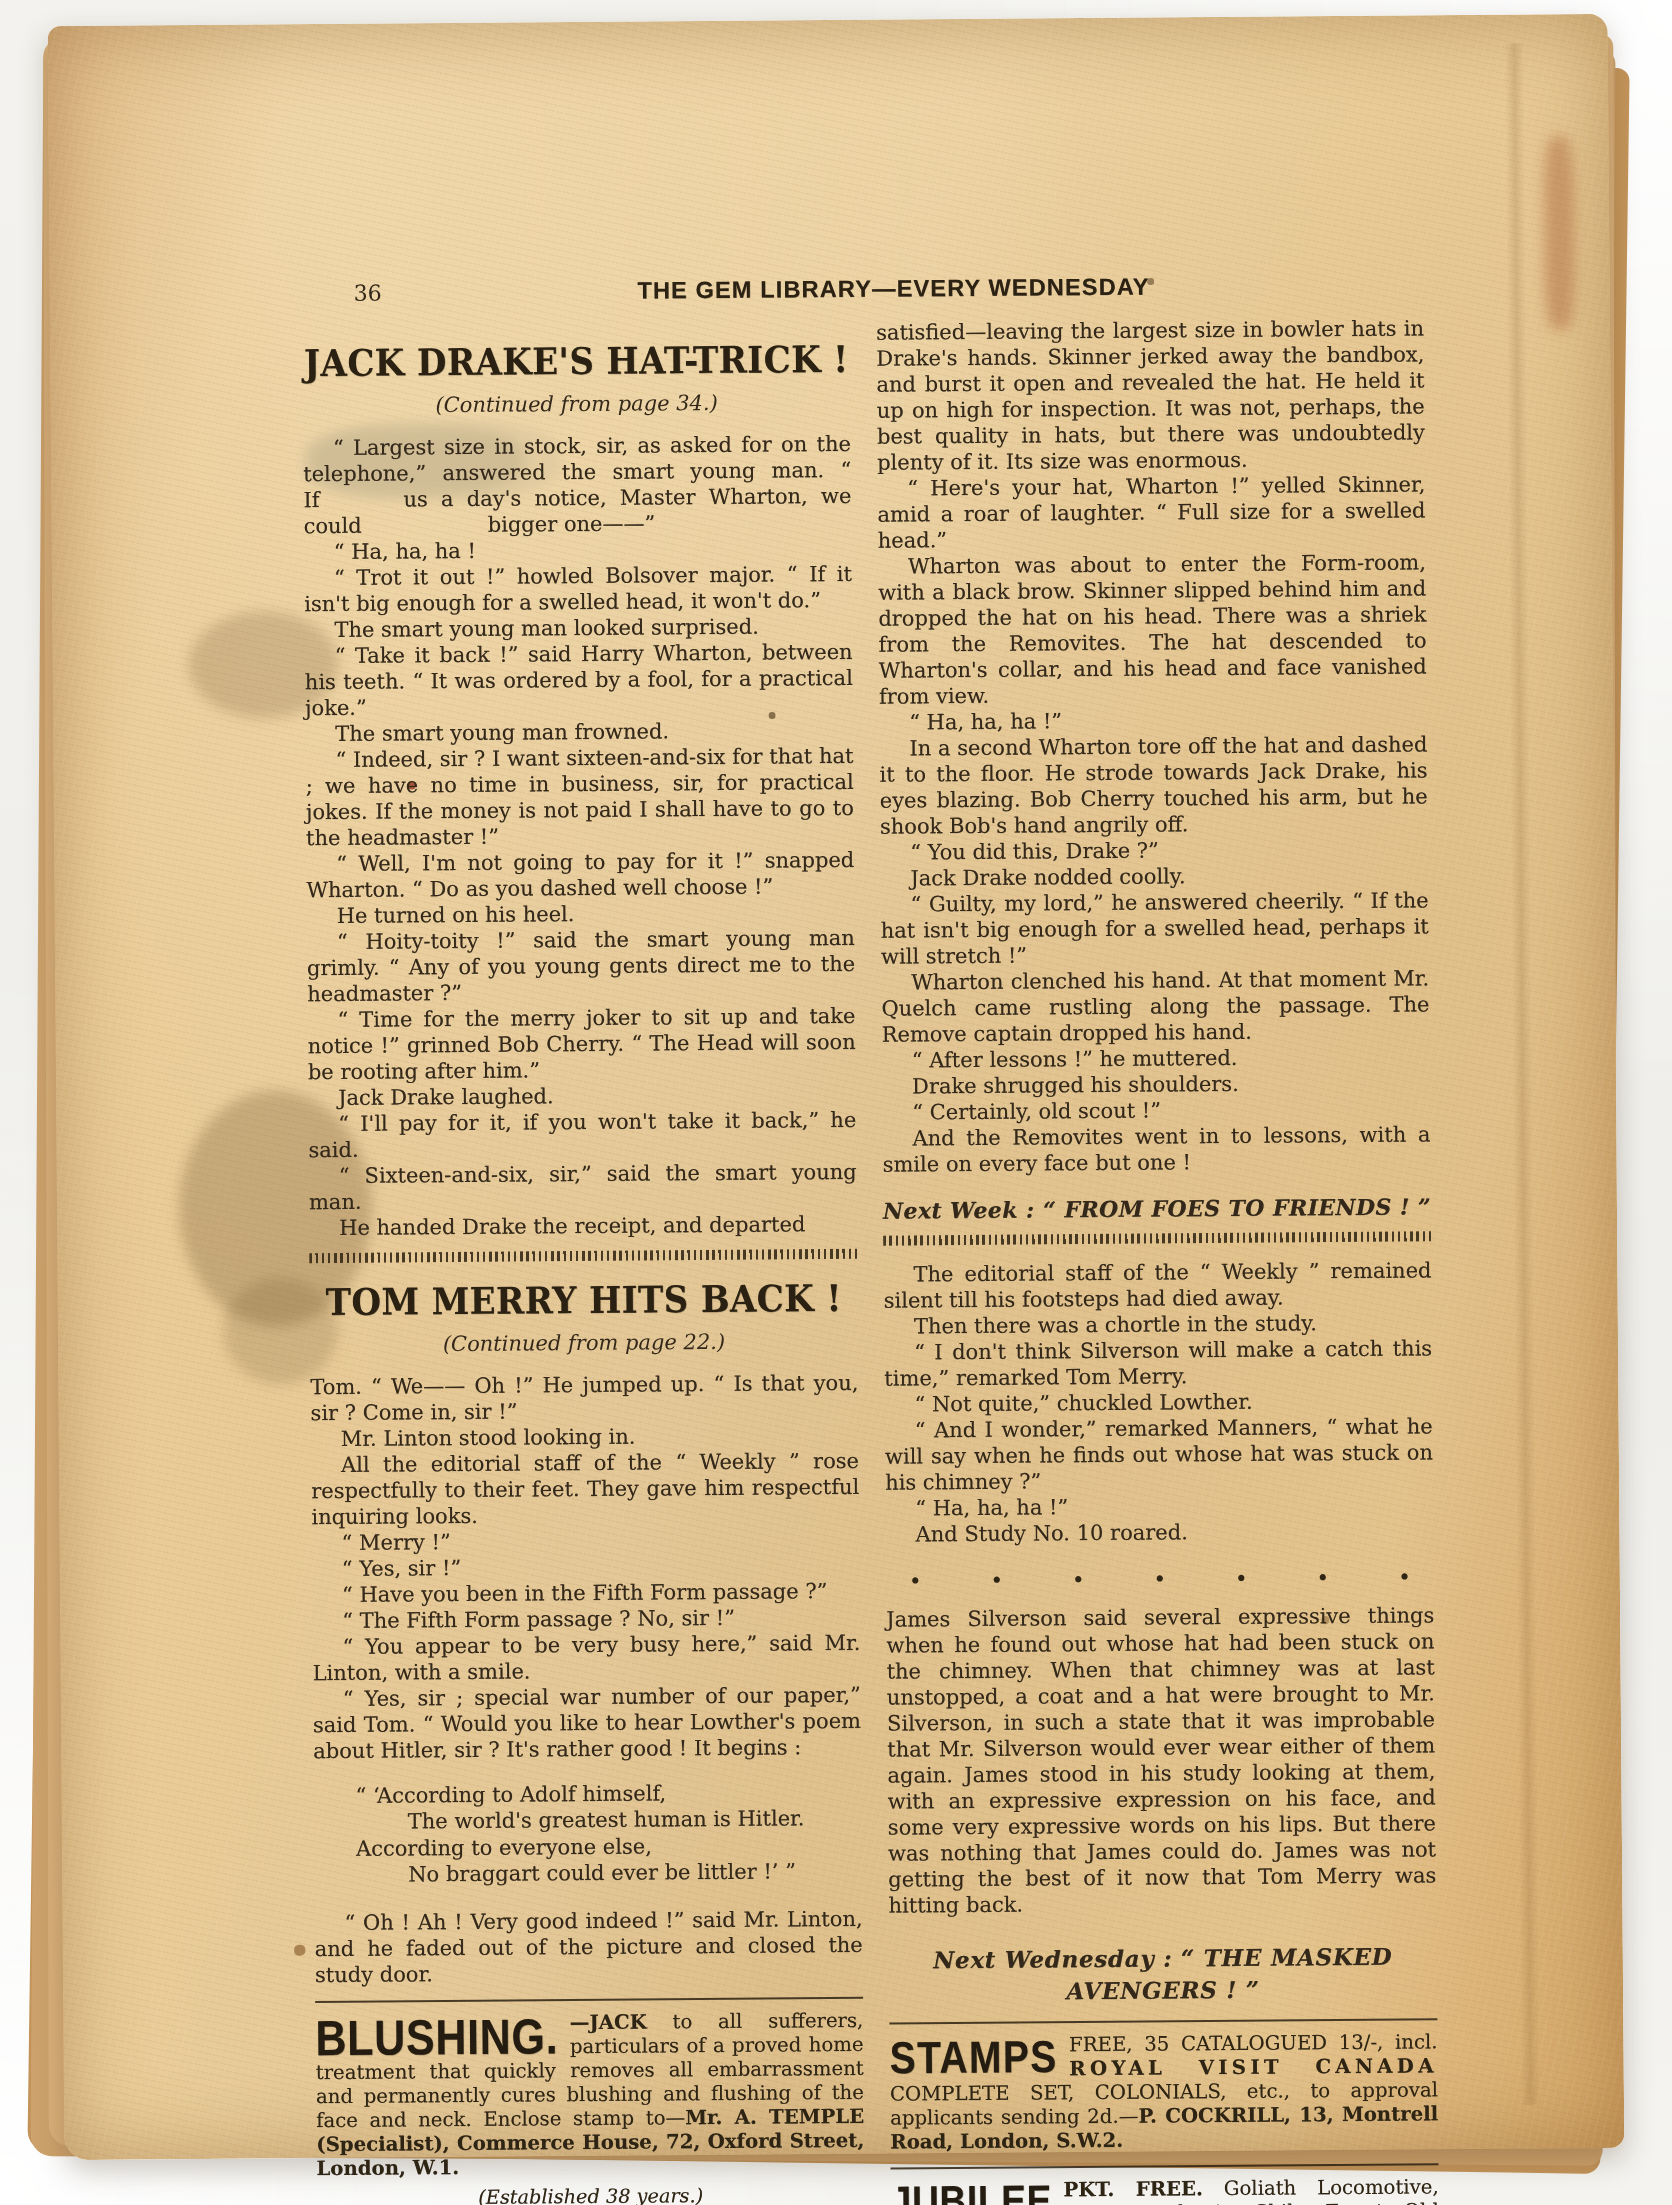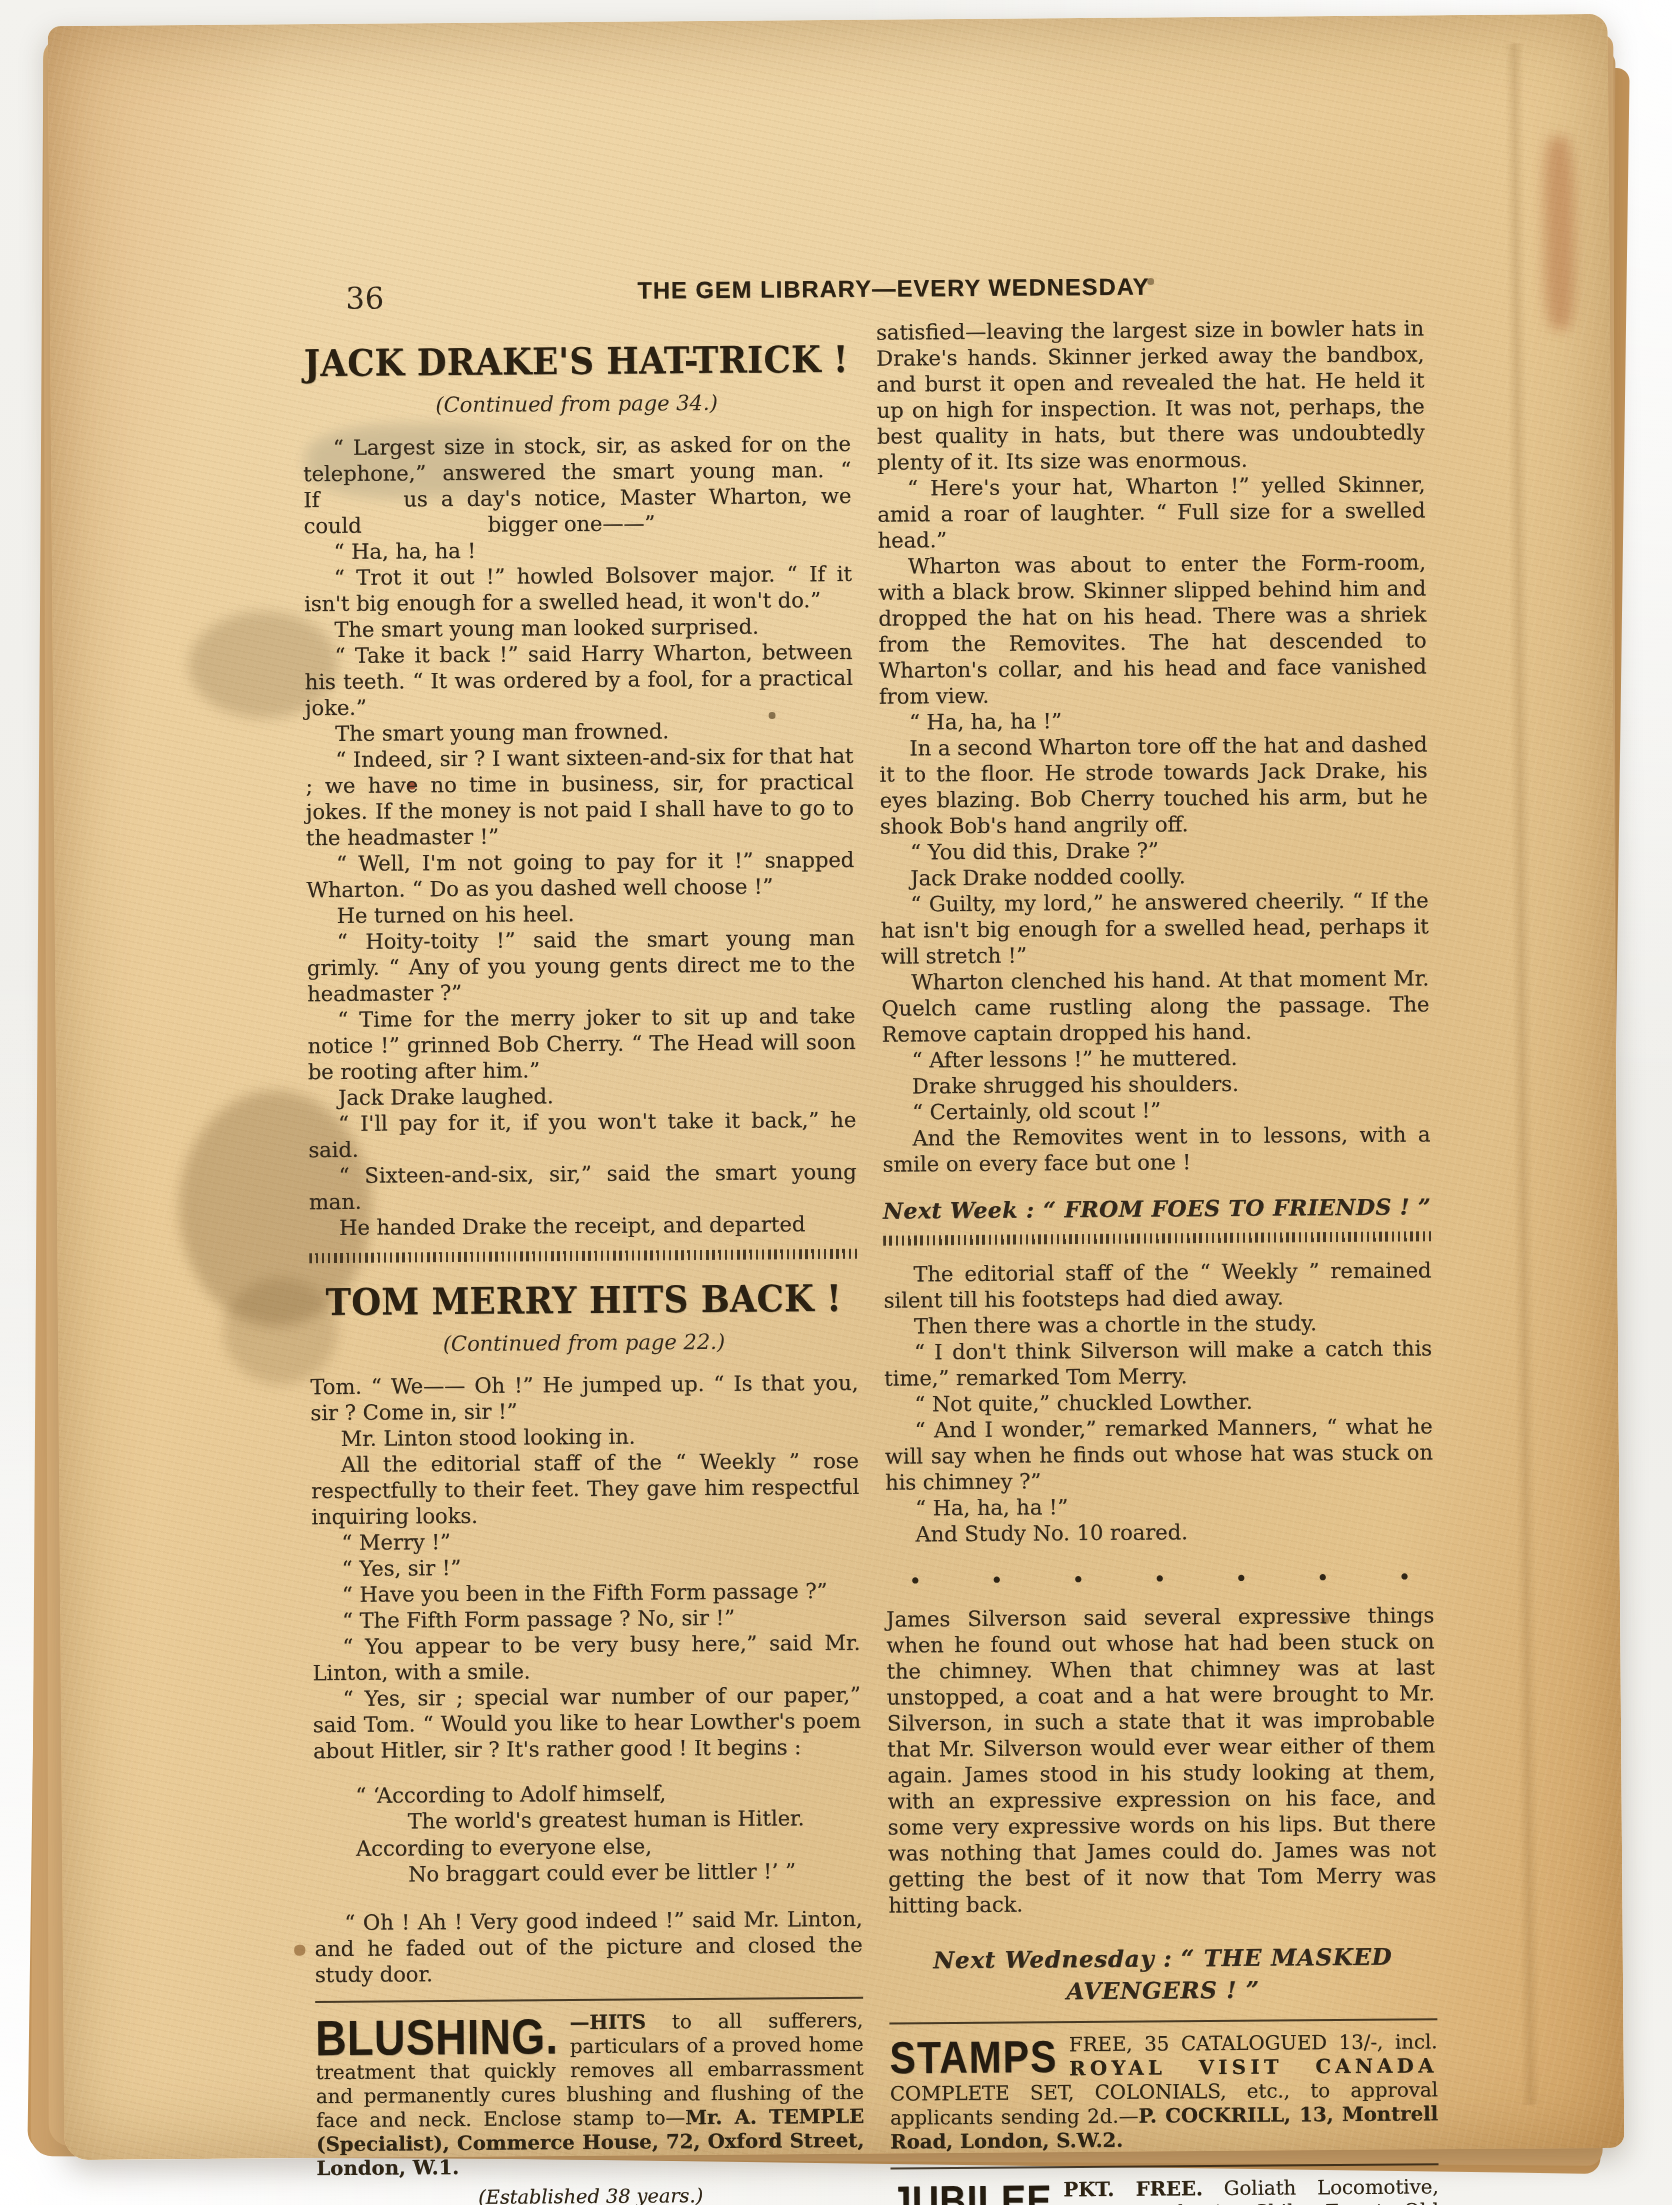--- a/index.html
+++ b/index.html
@@ -50,21 +50,21 @@
     box-shadow:
       356px 760px 0 2.1px rgba(142,44,24,.75),
       717px 693px 0 1.4px rgba(70,50,20,.6),
       235px 1924px 0 3.6px rgba(120,72,26,.55),
       1263px 1602px 0 2.1px rgba(120,85,40,.45),
       1099px 262px 0 1.4px rgba(70,50,20,.5);}
 
   .content{position:absolute;left:252px;top:256px;width:1122px;}
 
   .pg-head{position:relative;height:34px;}
-  .pg-num{position:absolute;left:44px;top:1.4px;font-size:30px;}
+  .pg-num{position:absolute;left:52px;top:1.4px;font-size:22px;}
   .masthead{
     position:absolute;left:50%;top:0;transform:translateX(-44%);
     font-family:"Liberation Sans", sans-serif;font-weight:bold;
     font-size:23.6px;letter-spacing:1.1px;white-space:nowrap;color:#2c2213;
     text-shadow:0.3px 0.3px 0.6px rgba(44,34,19,.5);
   }
 
   .cols{display:flex;gap:26px;margin-top:10px;}
   .col{width:548px;}
 
@@ -184,21 +184,21 @@
               <p>According to everyone else,</p>
               <p>No braggart could ever be littler !’ ”</p>
             </div>
           <div class="body">
               <p>“ Oh !  Ah !  Very good indeed !” said Mr. Linton, and he faded out of the picture and closed the study door.</p>
             </div>
 
           <div class="rule"></div>
 
           <div class="ad">
-            <span class="ad-word bl">BLUSHING.</span><span class="b">—HITS</span><span> to all sufferers, particulars of a proved home treatment that quickly removes all embarrassment and permanently cures blushing and flushing of the face and neck. Enclose stamp to—</span><span class="b">Mr. A. TEMPLE (Specialist), Commerce House, 72, Oxford Street, London, W.1.</span>
+            <span class="ad-word bl">BLUSHING.</span><span class="b">—JACK</span><span> to all sufferers, particulars of a proved home treatment that quickly removes all embarrassment and permanently cures blushing and flushing of the face and neck. Enclose stamp to—</span><span class="b">Mr. A. TEMPLE (Specialist), Commerce House, 72, Oxford Street, London, W.1.</span>
             <div class="est">(Established 38 years.)</div>
           </div>
         </div>
 
         <div class="col">
           <div class="body cont-first">
               <p>satisfied—leaving the largest size in bowler hats in Drake's hands.  Skinner jerked away the bandbox, and burst it open and revealed the hat. He held it up on high for inspection.  It was not, perhaps, the best quality in hats, but there was undoubtedly plenty of it.  Its size was enormous.</p>
               <p>“ Here's your hat, Wharton !” yelled Skinner, amid a roar of laughter.  “ Full size for a swelled head.”</p>
               <p>Wharton was about to enter the Form-room, with a black brow.  Skinner slipped behind him and dropped the hat on his head.  There was a shriek from the Removites.  The hat descended to Wharton's collar, and his head and face vanished from view.</p>
               <p>“ Ha, ha, ha !”</p>

